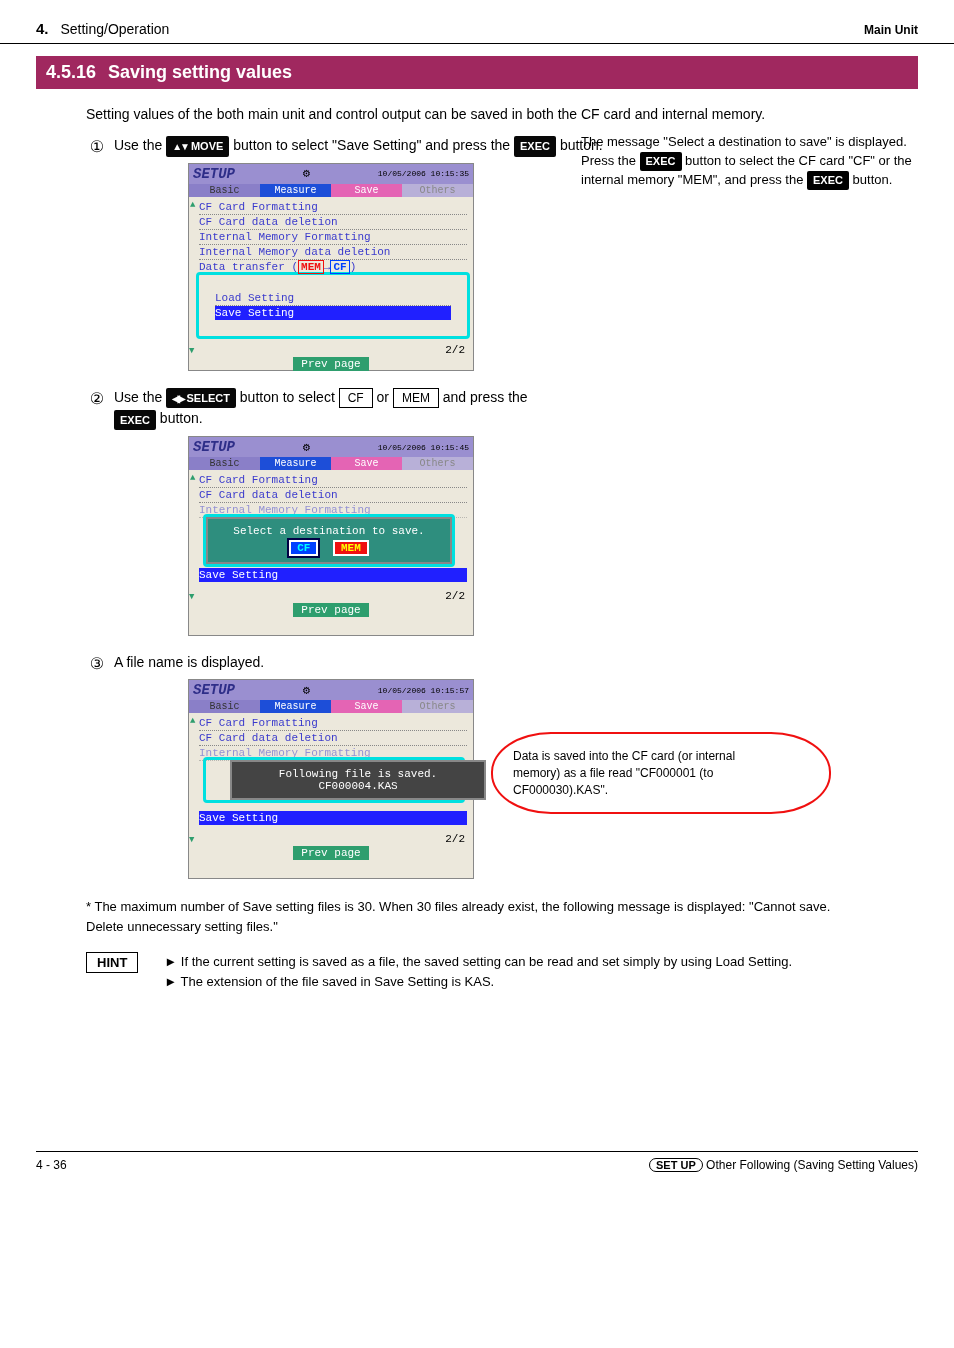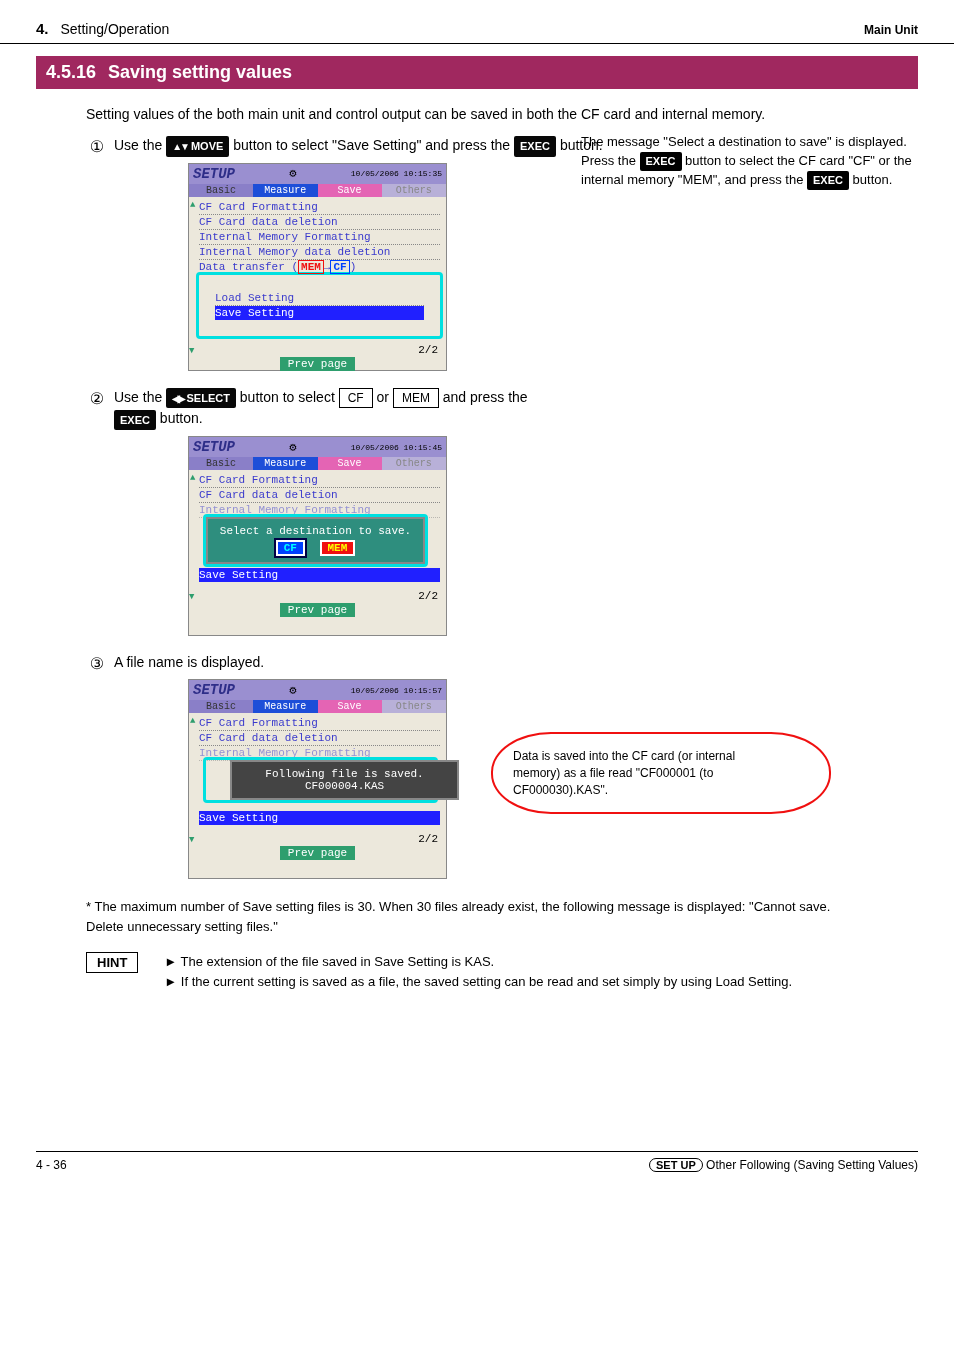--- a/index.html
+++ b/index.html
@@ -83,21 +83,21 @@
   .side-note {
     position: absolute;
     left: 495px;
     top: -2px;
     font-size: 13px;
     line-height: 1.4;
     width: 350px;
   }
   
   .device {
-    width: 259px;
+    width: 286px;
     border: 1px solid #888;
     background: #ece8dc;
     font-size: 11px;
     font-family: "Courier New", monospace;
     margin-left: 74px;
     margin-bottom: 6px;
     position: relative;
   }
   .dev-top {
     background: #9a8fd0;
@@ -372,22 +372,22 @@
     <div class="callout-line">memory) as a file read "CF000001 (to</div>
     <div class="callout-line">CF000030).KAS".</div>
   </div>
 </div>
 
 <p class="note-block">* The maximum number of Save setting files is 30. When 30 files already exist, the following message is displayed: "Cannot save. Delete unnecessary setting files."</p>
 
 <div class="hint-row">
   <div class="hint-label">HINT</div>
   <div class="hint-text">
+    <div>► If the current setting is saved as a file, the saved setting can be read and set simply by using Load Setting.</div>
     <div>► The extension of the file saved in Save Setting is KAS.</div>
-    <div>► If the current setting is saved as a file, the saved setting can be read and set simply by using Load Setting.</div>
   </div>
 </div>
 
 <div style="height:120px;"></div>
 
 <footer class="page-footer">
   <span>4 - 36</span>
   <span>
     <span class="setup-oval">SET UP</span>
     <span> Other Following (Saving Setting Values)</span>

